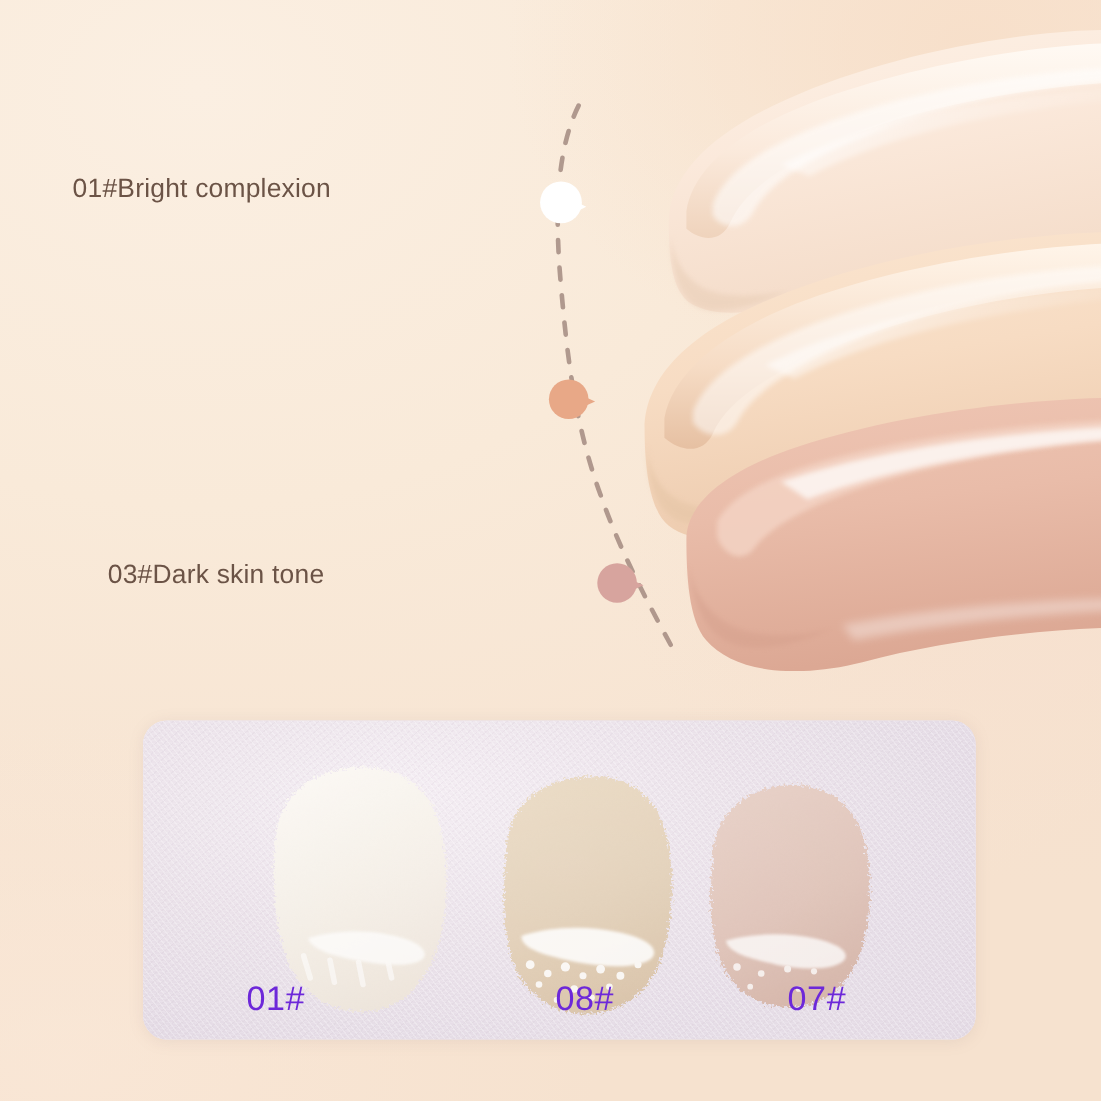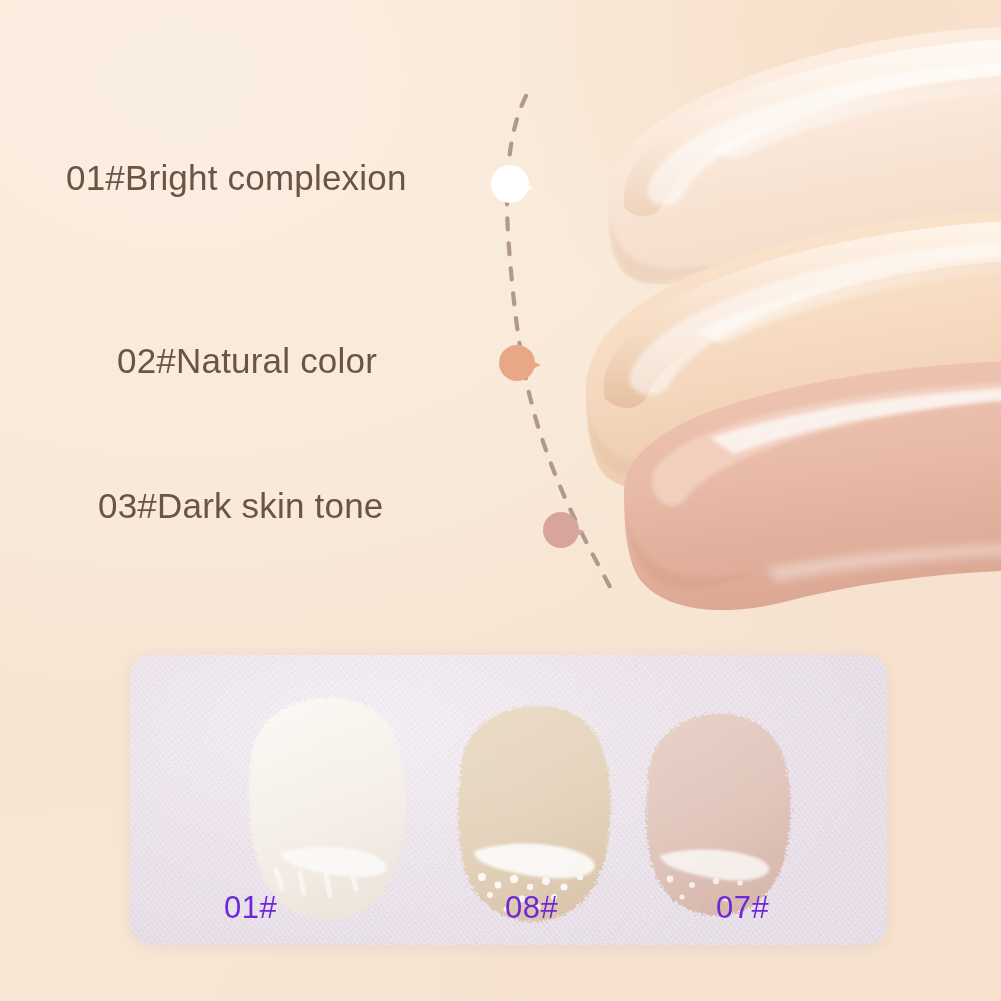--- a/index.html
+++ b/index.html
@@ -59,28 +59,28 @@
   }
   .marker svg { display: block; width: 100%; height: 100%; overflow: visible; }
   .marker-01 { left: 489px; top: 162px; }
   .marker-02 { left: 497px; top: 341px; }
   .marker-03 { left: 541px; top: 508px; }
 
   
   .shade-label {
     position: absolute;
     color: #6b5346;
-    font-size: 35px;
+    font-size: 24px;
     font-weight: 400;
     letter-spacing: .2px;
     white-space: nowrap;
   }
   .label-01 { left: 66px;  top: 158px; }
   .label-02 { left: 117px; top: 341px; }
-  .label-03 { left: 98px;  top: 486px; }
+  .label-03 { left: 98px;  top: 509px; }
 
   
   .swatch-card {
     position: absolute;
     left: 130px;
     top: 655px;
     width: 757px;
     height: 290px;
     border-radius: 22px;
     overflow: hidden;
@@ -237,21 +237,20 @@
     </svg>
   </div>
   <div class="marker marker-03">
     <svg viewBox="0 0 44 44" xmlns="http://www.w3.org/2000/svg">
       <path d="M 35 20 L 44 24 L 33 29 Z" fill="#D7A49E"></path>
       <circle cx="20" cy="22" r="18" fill="#D7A49E"></circle>
     </svg>
   </div>
 
   <div class="shade-label label-01">01#Bright complexion</div>
-  <div class="shade-label label-02">02#Natural color</div>
   <div class="shade-label label-03">03#Dark skin tone</div>
 
   <div class="swatch-card">
     <div class="card-fabric"></div>
 
     <div class="blob">
       <svg viewBox="0 0 757 290" xmlns="http://www.w3.org/2000/svg">
         <defs>
           <linearGradient id="b1" x1="0.3" y1="0" x2="0.6" y2="1">
             <stop offset="0%" stop-color="#FBF8F3"></stop>

